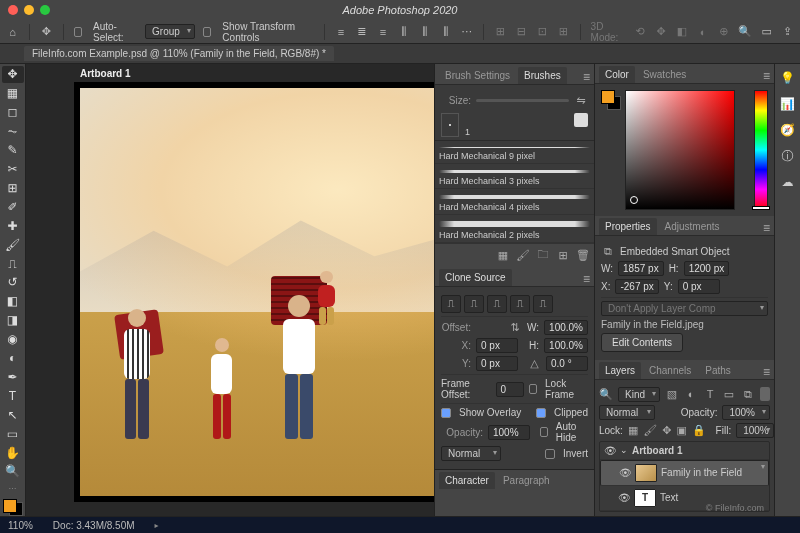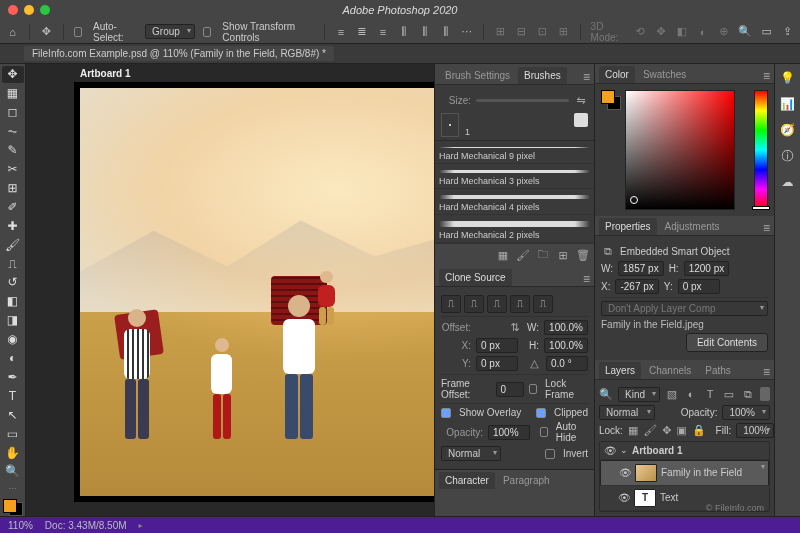--- a/index.html
+++ b/index.html
@@ -72,21 +72,21 @@
 .miniswatch{position:absolute;top:6px;left:6px;width:20px;height:20px}
 .miniswatch .fg{position:absolute;width:14px;height:14px;background:#f5a020;border:1px solid #000;top:0;left:0}
 .miniswatch .bg{position:absolute;width:14px;height:14px;background:#000;border:1px solid #555;bottom:0;right:0}
 .btn{background:#4a4a4a;border:1px solid #222;border-radius:3px;padding:3px 10px;color:#ddd;font-size:10px}
 .layerrow{display:flex;align-items:center;gap:4px;padding:3px 4px;border-bottom:1px solid #323232}
 .layerrow.sel{background:#5a5a5a}
 .eye{width:12px;font-size:10px}
 .thumb{width:22px;height:18px;background:linear-gradient(135deg,#e8c890,#b8904a);border:1px solid #222;border-radius:1px}
 .thumb.text{background:#fff;color:#333;display:flex;align-items:center;justify-content:center;font-size:10px;font-weight:700}
 .twisty{font-size:9px;color:#ccc;width:8px}
-.statusbar{height:17px;background:#4c1d95;display:flex;align-items:center;padding:0 8px;gap:12px;font-size:10px;border-top:1px solid #222;color:#bbb}
+.statusbar{height:17px;background:#0f172a;display:flex;align-items:center;padding:0 8px;gap:20px;font-size:10px;border-top:1px solid #222;color:#bbb}
 .wm{position:absolute;bottom:20px;right:36px;font-size:9px;color:rgba(255,255,255,0.35)}
 hr.div{border:none;border-top:1px solid #323232;margin:2px 0}
 </style>
 </head>
 <body>
 
 <div class="titlebar">
   <div class="traffic">
     <div class="dot r"></div>
     <div class="dot y"></div>
@@ -367,21 +367,21 @@
         <span>Y:</span>
           <span class="numfield">0 px</span>
       </div>
       <hr class="div">
       <div class="row">
           <span class="sel dim" style="flex:1">Don't Apply Layer Comp</span>
         </div>
       <div class="row">
           <span style="color:#bbb">Family in the Field.jpeg</span>
         </div>
-      <div class="row" style="justify-content:flex-end;">
+      <div class="row" style="justify-content:flex-start;">
           <span class="btn">Edit Contents</span>
         </div>
     </div>
 
     <div class="panel-tabs">
       <div class="ptab active">Layers</div>
       <div class="ptab">Channels</div>
       <div class="ptab">Paths</div>
       <div class="pmenu">≡</div>
     </div>

